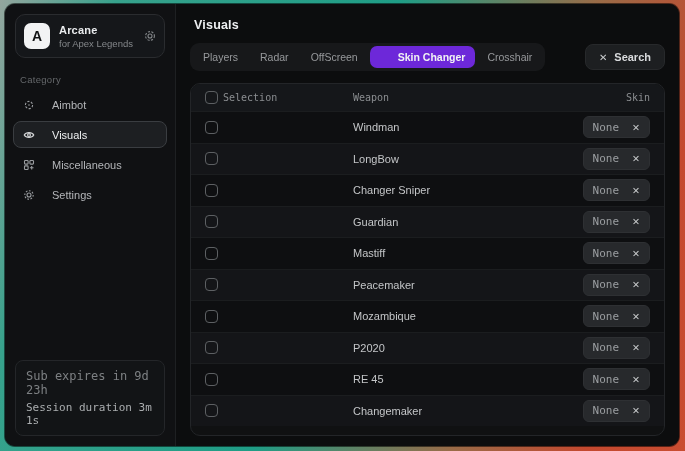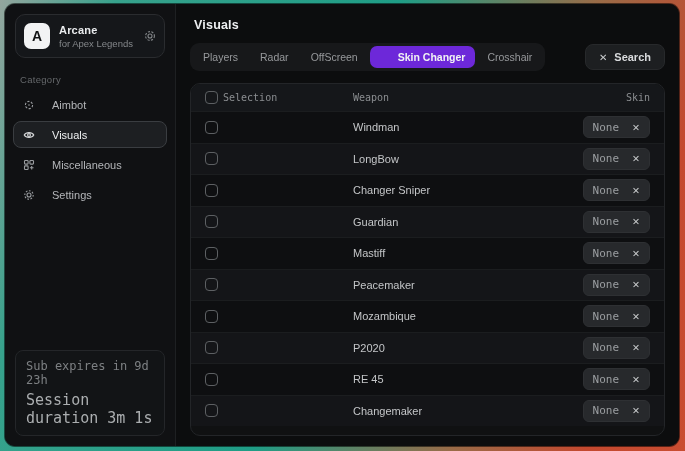--- a/index.html
+++ b/index.html
@@ -40,21 +40,21 @@
   }
   .nav-item .ic { display:flex; color:#9a9da0; }
   .nav-item.active { background:#1d1f22; border-color:#3a3d41; color:#eef0f1; }
   .nav-item.active .ic { color:#d7d9db; }
   .side-spacer { flex:1; }
   .sub-card {
     margin:10px; padding:8px 10px; border:1px solid #242629; border-radius:8px;
     background:#121416; font-family:"DejaVu Sans Mono", monospace;
   }
   .sub-line1 { font-size:12px; color:#7d8083; }
-  .sub-line2 { font-size:15px; color:#abaeb0; margin-top:4px; }
+  .sub-line2 { font-size:11px; color:#abaeb0; margin-top:4px; }
   
   .main { flex:1; background:#0c0d0e; padding:12px 14px 10px; display:flex; flex-direction:column; }
   .page-title { font-size:12.5px; font-weight:bold; color:#edeff1; margin:2px 0 11px 4px; letter-spacing:.2px; }
   .tab-row { display:flex; align-items:center; }
   .tabs { display:flex; gap:2px; background:#17181a; border-radius:9px; padding:3px; }
   .tab {
     padding:5px 10px; font-size:10.5px; color:#97999c; border-radius:7px;
     white-space:nowrap; cursor:default;
   }
   .tab.active { background:#6d28d9; color:#f2f3f4; font-weight:bold;padding-left:28px; }

